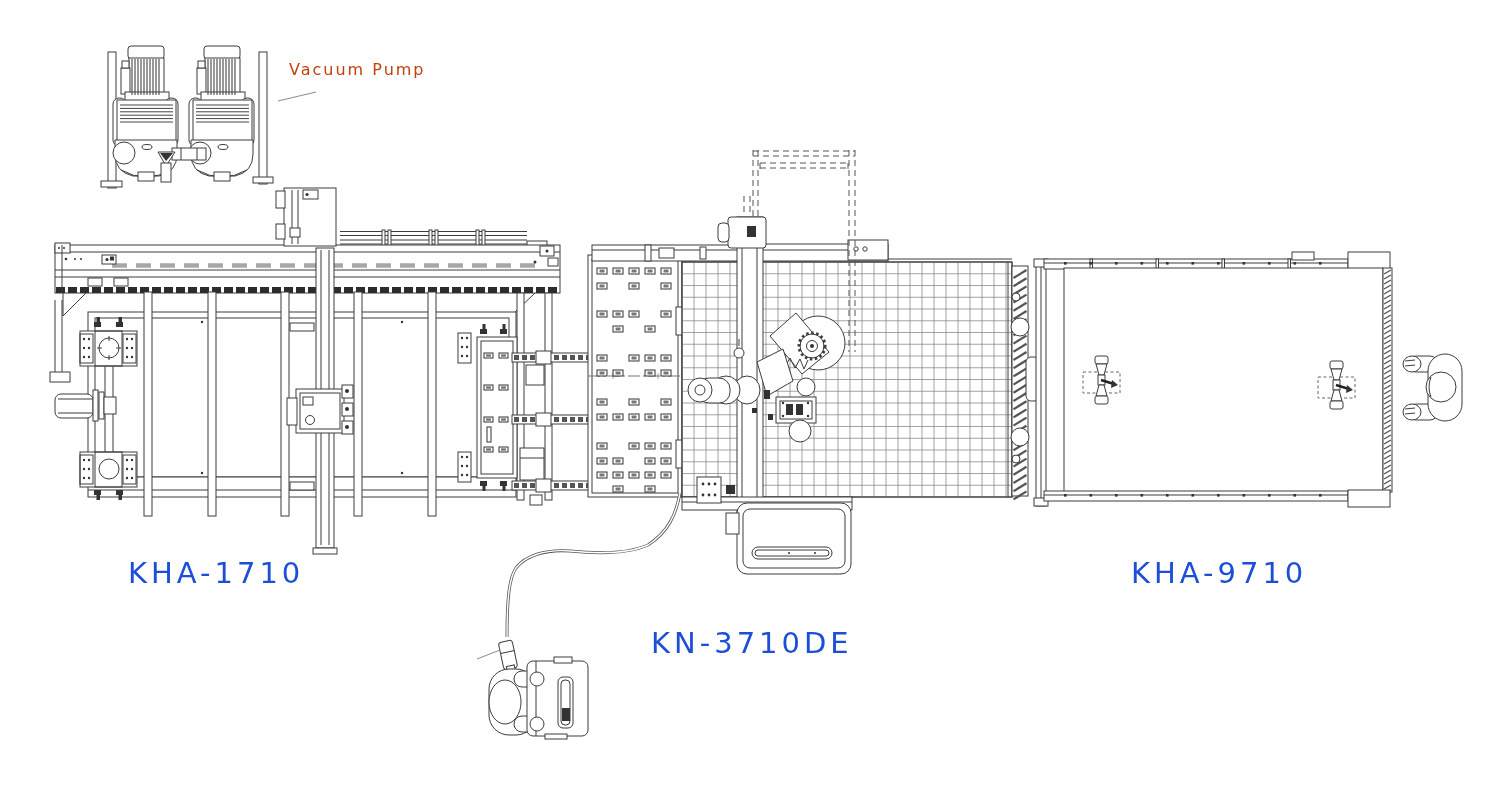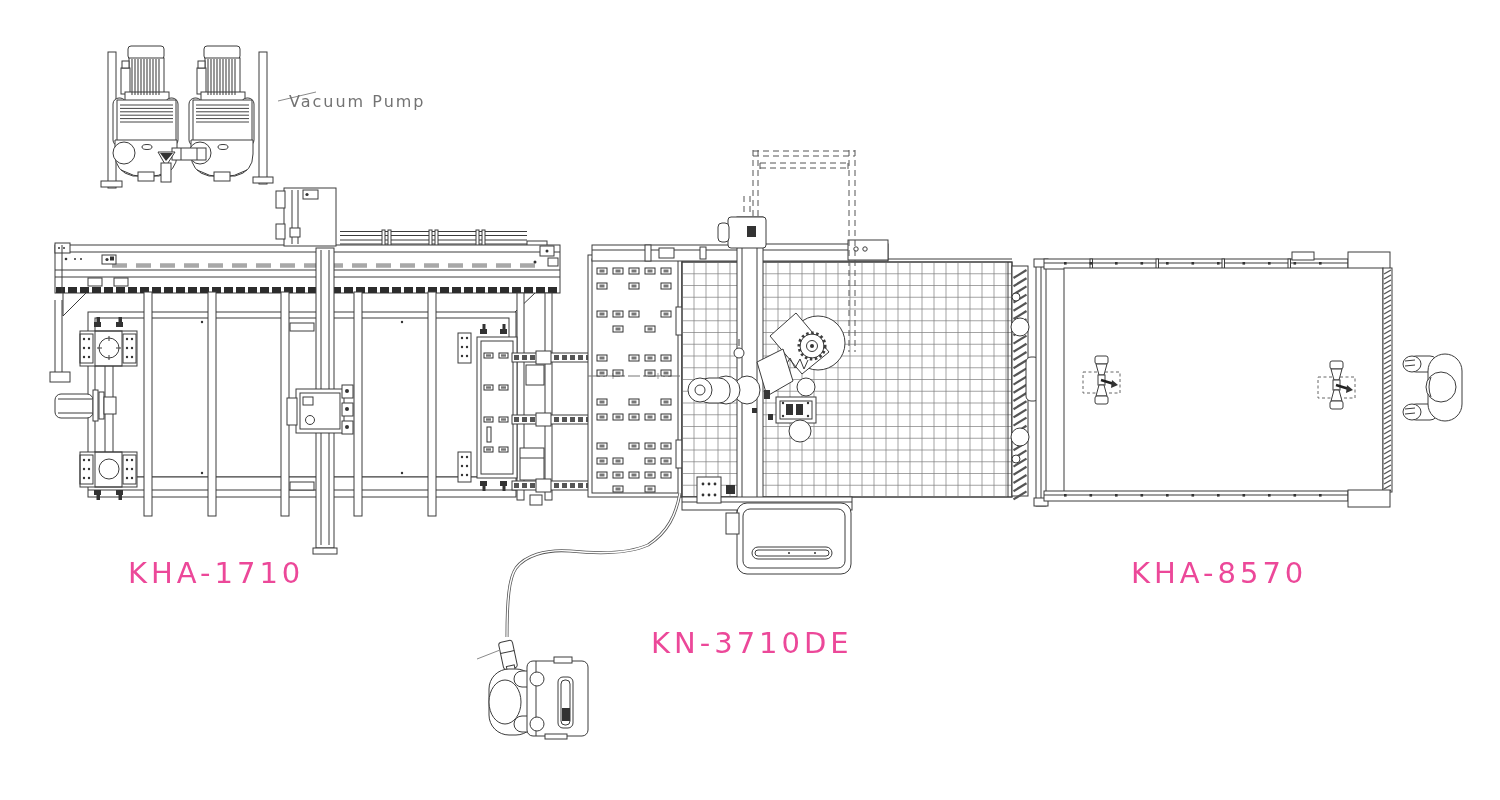--- a/index.html
+++ b/index.html
@@ -7,22 +7,22 @@
          font-family:"DejaVu Sans","Liberation Sans",sans-serif;}
   #drawing{position:absolute;left:0;top:0;}
   #drawing line,#drawing path,#drawing rect,#drawing circle,#drawing ellipse,
   #drawing polygon,#drawing polyline{stroke:#3c3c3c;fill:none;stroke-width:1;}
   #drawing .f{fill:#ffffff;}
   #drawing .d{fill:#333;stroke:none;}
   #drawing .thin{stroke-width:.7;stroke:#7d7d7d;}
   #drawing .dsh{stroke:#555;stroke-dasharray:6 4;}
   #drawing .dsh2{stroke:#666;stroke-dasharray:3 2.5;}
   #drawing .gray{stroke:#8a8a8a;}
-  .lbl{position:absolute;color:#ec4899;letter-spacing:4px;font-size:29px;font-weight:400;white-space:pre;}
-  .lbl-small{position:absolute;color:#737373;letter-spacing:2px;font-size:16px;white-space:pre;margin-top:32px;}
+  .lbl{position:absolute;color:#1d4ed8;letter-spacing:4px;font-size:29px;font-weight:400;white-space:pre;}
+  .lbl-small{position:absolute;color:#c2410c;letter-spacing:2px;font-size:16px;white-space:pre;}
 </style>
 </head>
 <body>
 
 <div id="stage">
 
 <svg id="drawing" width="1500" height="800" viewBox="0 0 1500 800">
 
   <g>
     <rect class="f" x="108" y="52" width="8" height="136"></rect>
@@ -762,16 +762,16 @@
       <circle cx="462" cy="475" r="1.2" class="d"></circle>
       <circle cx="467" cy="457" r="1.2" class="d"></circle>
       <circle cx="467" cy="466" r="1.2" class="d"></circle>
       <circle cx="467" cy="475" r="1.2" class="d"></circle>
     </svg>
 
 <div>
   <div class="lbl-small" style="left:289px;top:60px">Vacuum Pump</div>
   <div class="lbl" style="left:128px;top:556px">KHA-1710</div>
   <div class="lbl" style="left:651px;top:626px">KN-3710DE</div>
-  <div class="lbl" style="left:1131px;top:556px">KHA-8570</div>
+  <div class="lbl" style="left:1131px;top:556px">KHA-9710</div>
 </div>
 
 </div>
 
 </body></html>

